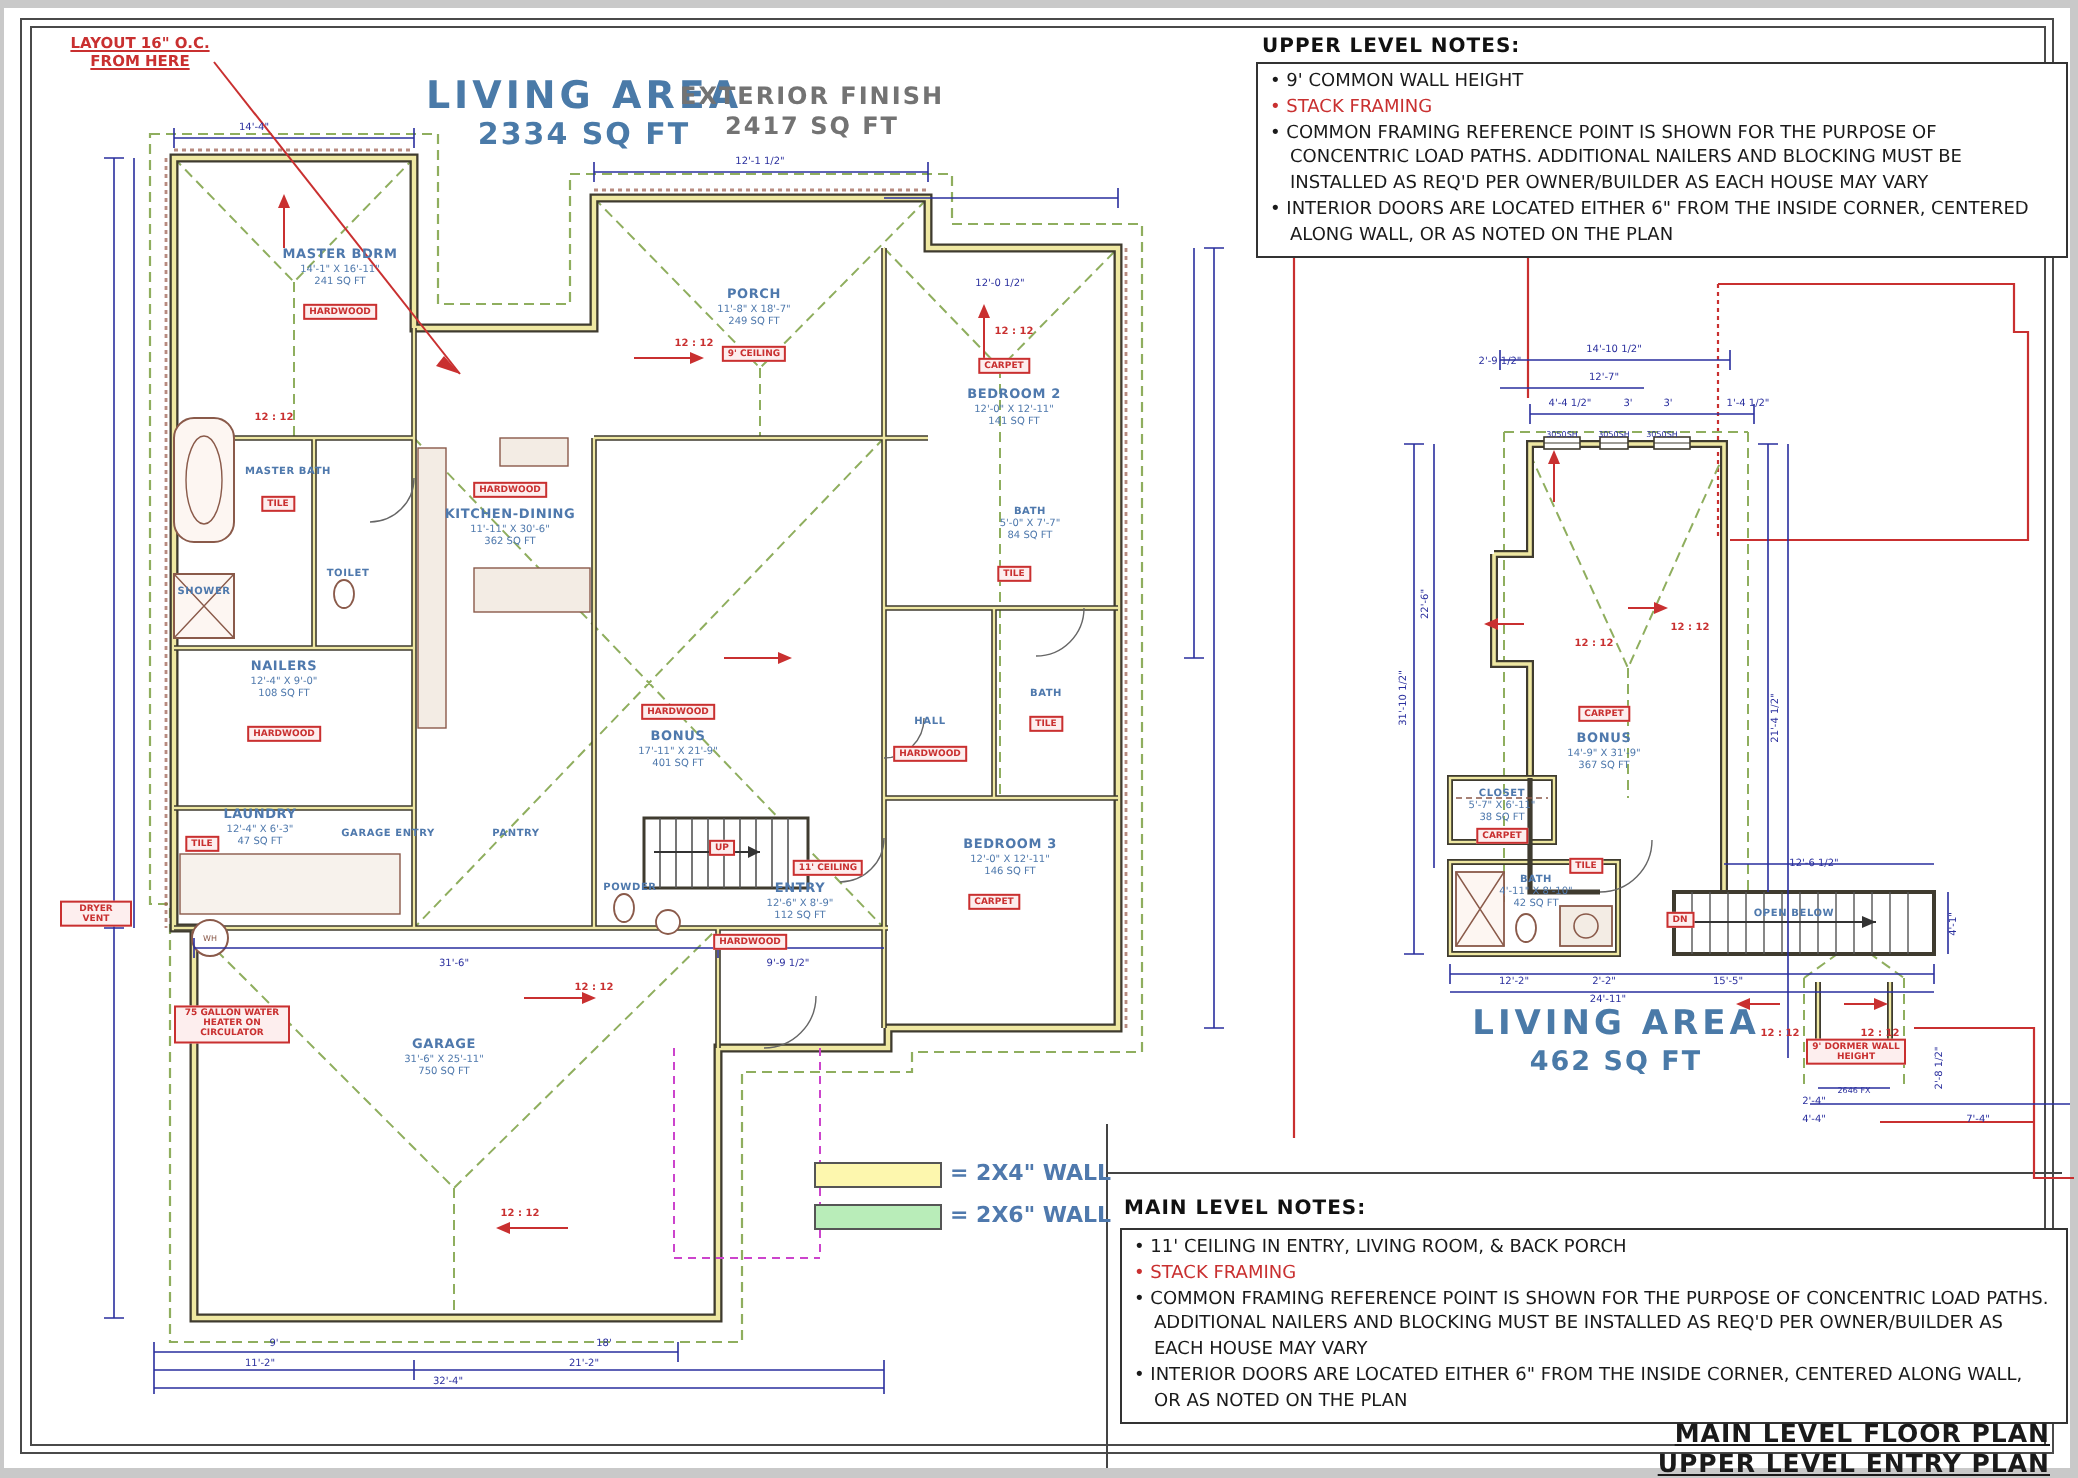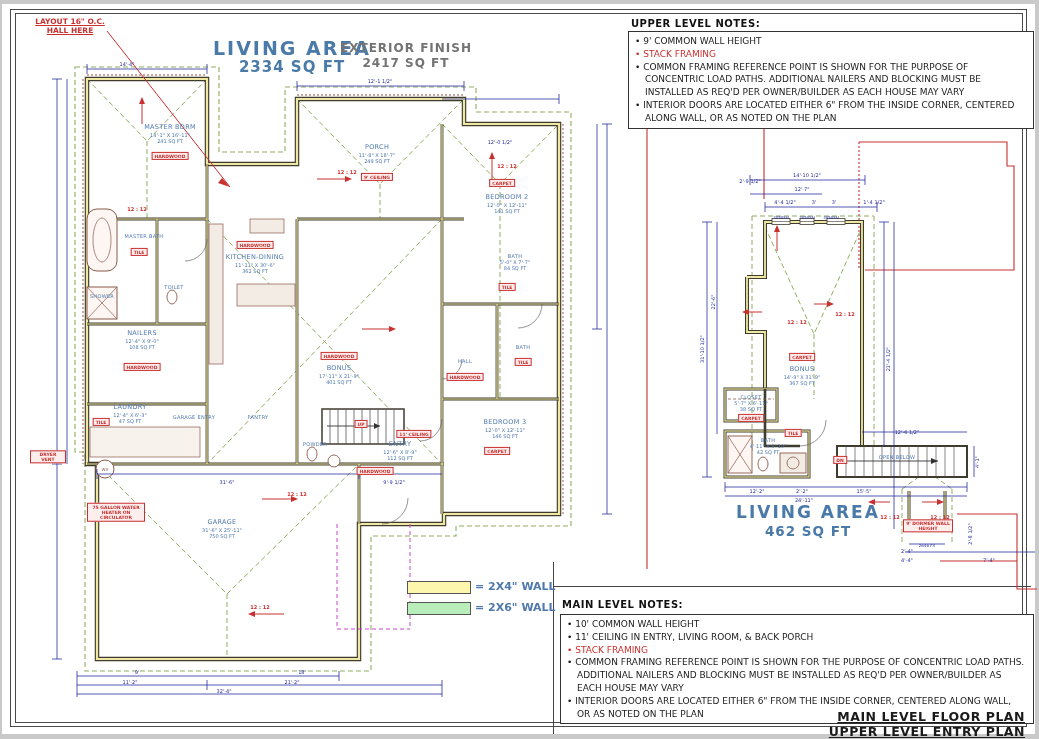--- a/index.html
+++ b/index.html
@@ -11,21 +11,21 @@
   .abs{position:absolute}
   .ctr{transform:translate(-50%,-50%)}
   .rot{transform:translate(-50%,-50%) rotate(-90deg)}
   svg{position:absolute;pointer-events:none}
   .big-title{color:#4a7aa8;font-size:19px;font-weight:bold;letter-spacing:2px;white-space:nowrap}
   .big-sub{color:#4a7aa8;font-size:15px;font-weight:bold;letter-spacing:1px;white-space:nowrap}
   .med-title{color:#737373;font-size:12px;font-weight:bold;letter-spacing:1px;white-space:nowrap}
   .u-title{color:#4a7aa8;font-size:17px;font-weight:bold;letter-spacing:2px;white-space:nowrap}
   .u-sub{color:#4a7aa8;font-size:13.5px;font-weight:bold;letter-spacing:1px;white-space:nowrap}
   .room-label{color:#4f79ad;text-align:center;line-height:1.2;white-space:nowrap}
-  .room-label .nm{font-size:6.5px;font-weight:normal;letter-spacing:.3px}
+  .room-label .nm{font-size:6.5px;font-weight:bold;letter-spacing:.3px}
   .room-label .sub{font-size:5px}
   .room-sm .nm{font-size:5px}
   .tag{border:1px solid #c93030;color:#c93030;background:#fdeeee;font-size:4.5px;
        line-height:1.15;padding:0.5px 2px;text-align:center;font-weight:bold;white-space:nowrap}
   .tag.wrap{white-space:normal}
   .dim{color:#2a2f9e;font-size:5px;white-space:nowrap}
   .dim-sm{color:#2a2f9e;font-size:4px;white-space:nowrap}
   .pitch{color:#c93030;font-size:5px;font-weight:bold;white-space:nowrap}
   .red-note{color:#c93030;font-size:7.5px;font-weight:bold;text-decoration:underline;
             line-height:1.2;text-align:center;white-space:nowrap}
@@ -111,21 +111,21 @@
     <polygon points="330,150 323,147 323,153" fill="#c93030"></polygon>
     <polygon points="120,68 117,75 123,75" fill="#c93030"></polygon>
     <polygon points="276,470 269,467 269,473" fill="#c93030"></polygon>
     <polygon points="226,585 233,582 233,588" fill="#c93030"></polygon>
     <polygon points="470,123 467,130 473,130" fill="#c93030"></polygon>
     <polygon points="374,300 367,297 367,303" fill="#c93030"></polygon>
   </svg>
 
   <div class="abs ctr red-note" style="left:68px;top:22px">
     <div>LAYOUT 16" O.C.</div>
-      <div>HALL HERE</div>
+      <div>FROM HERE</div>
   </div>
   <div class="abs ctr big-title" style="left:290px;top:44px">LIVING AREA</div>
   <div class="abs ctr big-sub" style="left:290px;top:63px">2334 SQ FT</div>
   <div class="abs ctr med-title" style="left:404px;top:44px">EXTERIOR FINISH</div>
   <div class="abs ctr med-title" style="left:404px;top:59px">2417 SQ FT</div>
 
   <div class="abs ctr room-label" style="left:168px;top:130px">
     <div class="nm">MASTER BDRM</div>
       <div class="sub">14'-1" X 16'-11"</div>
       <div class="sub">241 SQ FT</div>
@@ -390,21 +390,20 @@
   <div class="abs ctr dim-sm" style="left:829px;top:213px">3050SH</div>
 
   <div class="abs legend-swatch" style="left: 405px; top: 577px; background: rgb(253, 247, 174);"></div>
   <div class="abs legend-label" style="left:473px;top:576px">= 2X4" WALL</div>
   <div class="abs legend-swatch" style="left: 405px; top: 598px; background: rgb(185, 237, 185);"></div>
   <div class="abs legend-label" style="left:473px;top:597px">= 2X6" WALL</div>
 
   <div class="abs notes-title" style="left:560px;top:595px">MAIN LEVEL NOTES:</div>
   <div class="abs notes-box" style="left:558px;top:610px;width:460px">
     <ul>
-      <li>10' COMMON WALL HEIGHT</li>
       <li>11' CEILING IN ENTRY, LIVING ROOM, &amp; BACK PORCH</li>
       <li class="red">STACK FRAMING</li>
       <li>COMMON FRAMING REFERENCE POINT IS SHOWN FOR THE PURPOSE OF CONCENTRIC LOAD PATHS. ADDITIONAL NAILERS AND BLOCKING MUST BE INSTALLED AS REQ'D PER OWNER/BUILDER AS EACH HOUSE MAY VARY</li>
       <li>INTERIOR DOORS ARE LOCATED EITHER 6" FROM THE INSIDE CORNER, CENTERED ALONG WALL, OR AS NOTED ON THE PLAN</li>
     </ul>
   </div>
 
   <div class="abs sheet-title" style="right:10px;top:705px">MAIN LEVEL FLOOR PLAN</div>
   <div class="abs sheet-title" style="right:10px;top:720px">UPPER LEVEL ENTRY PLAN</div>
 </div>

